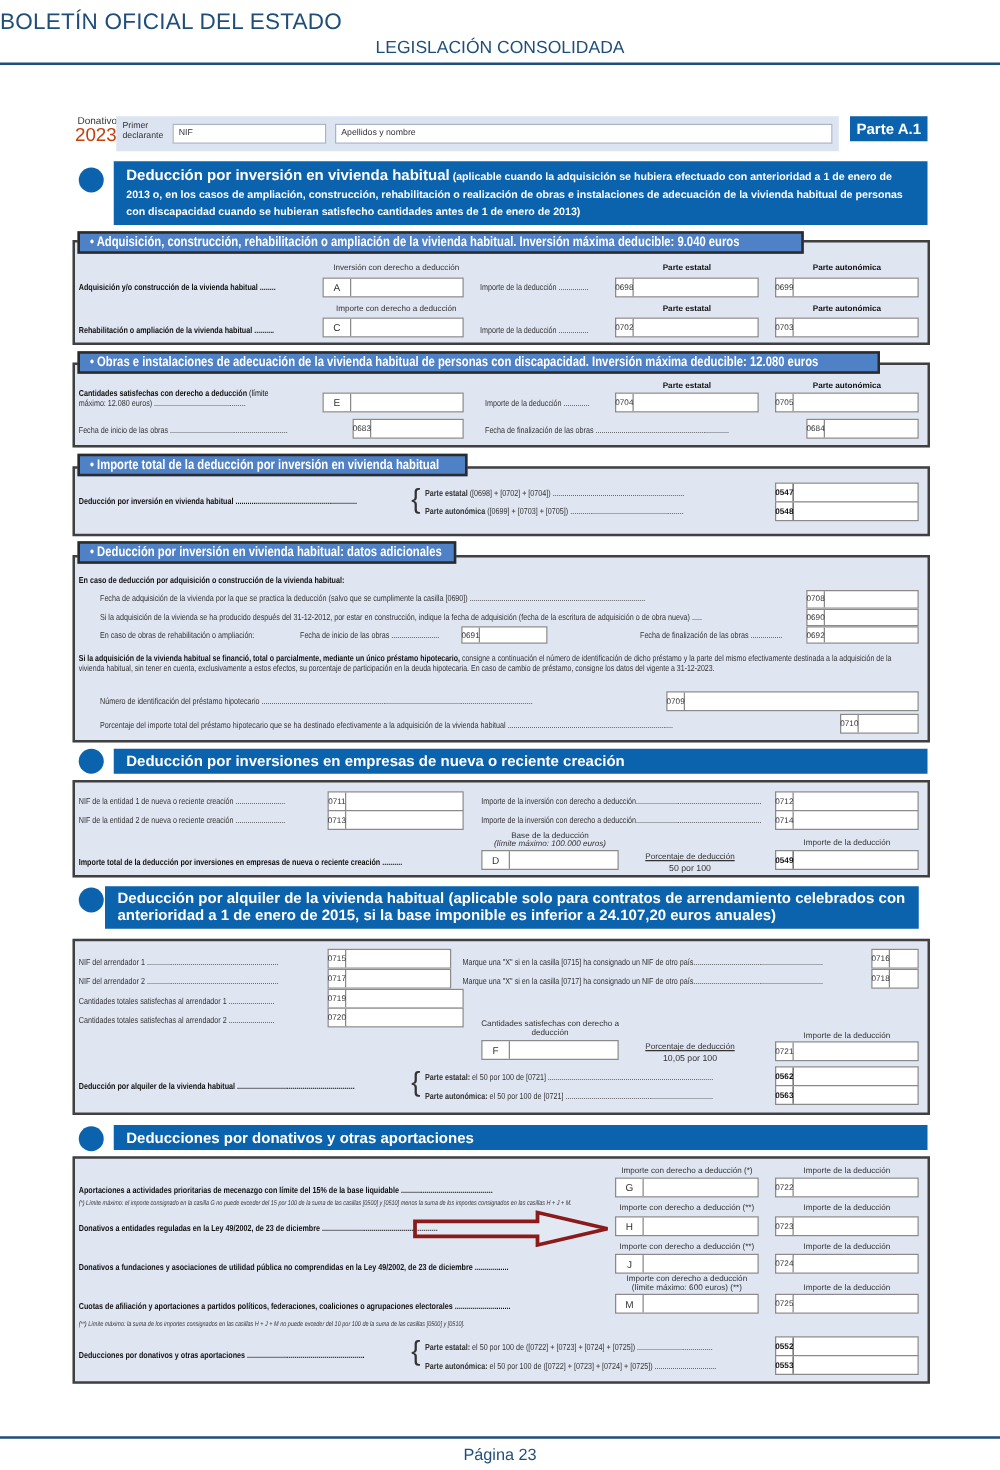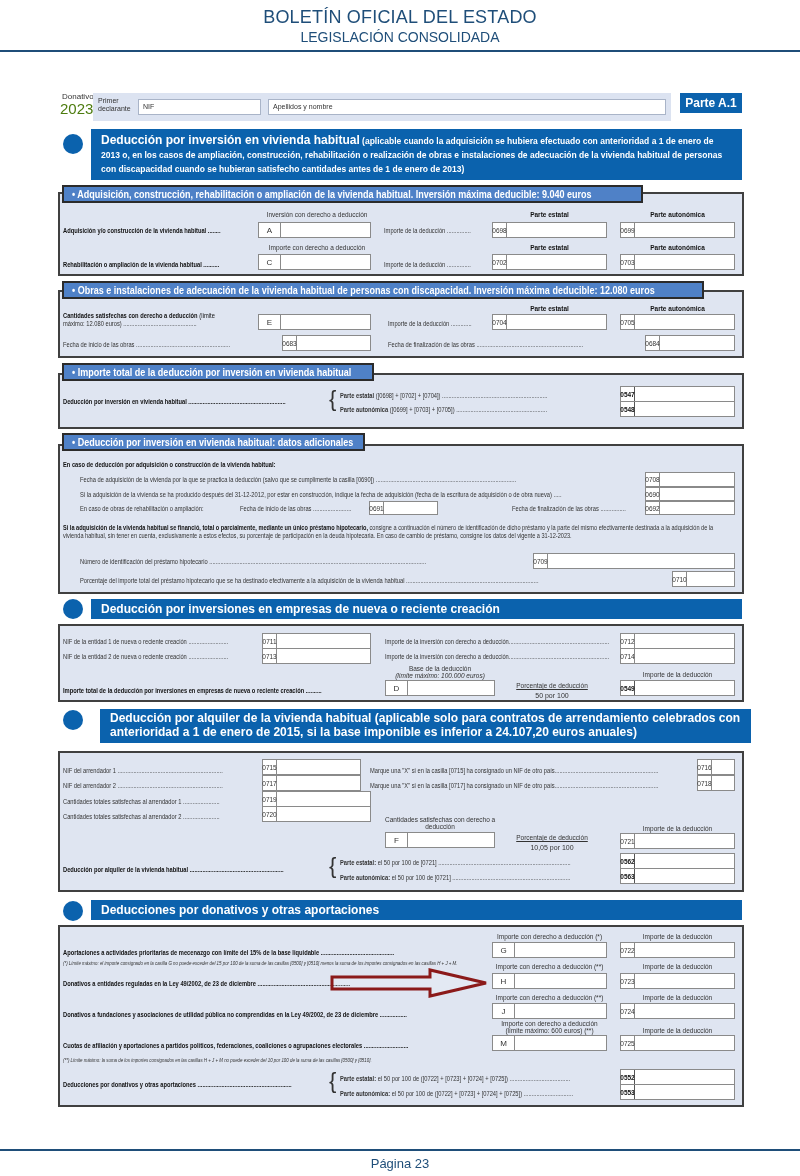--- a/index.html
+++ b/index.html
@@ -1,24 +1,24 @@
 <!DOCTYPE html>
 <html><head>
 <meta charset="utf-8">
 <style>
   * { box-sizing: border-box; margin: 0; padding: 0; }
   body { width: 800px; height: 1176px; background: #ffffff; font-family: "Liberation Sans", sans-serif; color: #222; position: relative; overflow: hidden; }
   .hdr { text-align: center; color: #1f4e79; }
-  .hdr .t1 { position: absolute; top: 7px; left: 0; width: 800px; text-align: center; font-size: 18px; letter-spacing: 0.2px; }
+  .hdr .t1 { position: absolute; top: 7px; left: 0; width: 800px; text-align: left; font-size: 18px; letter-spacing: 0.2px; }
   .hdr .t2 { position: absolute; top: 29px; left: 0; width: 800px; text-align: center; font-size: 14px; }
   .hline { position: absolute; left: 0; width: 800px; height: 2px; background: #1f4e79; }
   .abs { position: absolute; }
   .cond { display: inline-block; transform: scaleX(0.82); transform-origin: left center; white-space: nowrap; }
   .ej-lbl { font-size: 8px; color: #333; }
-  .ej-year { font-size: 15px; color: #4d7c0f; }
+  .ej-year { font-size: 15px; color: #c2410c; }
   .decl-bar { background: #dce3f1; }
   .field { background: #fff; border: 1px solid #a9b4c8; }
   .anexo { background: #0b62ad; color: #fff; font-weight: bold; font-size: 12px; text-align: center; line-height: 20px; }
   .dot { width: 20px; height: 20px; border-radius: 50%; background: #0b62ad; }
   .bigbar { background: #0b62ad; color: #fff; font-weight: bold; }
   .panel { background: #dfe5f1; border: 2px solid #404040; }
   .subtab { background: #4f81c7; border: 2px solid #2b2b2b; color: #fff; font-weight: bold; font-size: 11px; line-height: 14px; padding-left: 8px; white-space: nowrap; }
   .lbl { font-size: 7px; color: #333; white-space: nowrap; }
   .lblb { font-size: 7px; color: #111; font-weight: bold; white-space: nowrap; }
   .cap { font-size: 6.5px; color: #333; text-align: center; white-space: nowrap; }
@@ -216,21 +216,21 @@
   </div>
 <div class="abs cap" style="left:512px;top:682px;width:80px;text-decoration:underline;">Porcentaje de deducción</div>
 <div class="abs cap" style="left:512px;top:692px;width:80px;font-size:7px;">50 por 100</div>
 <div class="abs cap" style="left:620px;top:671px;width:115px;">Importe de la deducción</div>
 <div class="abs box" style="left:620px;top:680px;width:115px;">
     <div class="codeB">0549</div>
     <div class="val"></div>
   </div>
 
 <div class="abs dot" style="left:63px;top:710px;"></div>
-<div class="abs bigbar" style="left:100px;top:709px;width:651px;height:34px;padding:2px 10px;font-size:12px;line-height:14px;">Deducción por alquiler de la vivienda habitual (aplicable solo para contratos de arrendamiento celebrados con anterioridad a 1 de enero de 2015, si la base imponible es inferior a 24.107,20 euros anuales)</div>
+<div class="abs bigbar" style="left:84px;top:709px;width:651px;height:34px;padding:2px 10px;font-size:12px;line-height:14px;">Deducción por alquiler de la vivienda habitual (aplicable solo para contratos de arrendamiento celebrados con anterioridad a 1 de enero de 2015, si la base imponible es inferior a 24.107,20 euros anuales)</div>
 <div class="abs panel" style="left:58px;top:751px;width:686px;height:141px;"></div>
 <div class="abs lbl" style="left:63px;top:767px;"><span class="cond">NIF del arrendador 1 ..................................................................</span></div>
 <div class="abs box" style="left:262px;top:759px;width:99px;">
     <div class="code">0715</div>
     <div class="val"></div>
   </div>
 <div class="abs lbl" style="left:370px;top:767px;"><span class="cond">Marque una "X" si en la casilla [0715] ha consignado un NIF de otro país.................................................................</span></div>
 <div class="abs box" style="left:697px;top:759px;width:38px;">
     <div class="code">0716</div>
     <div class="val"></div>

